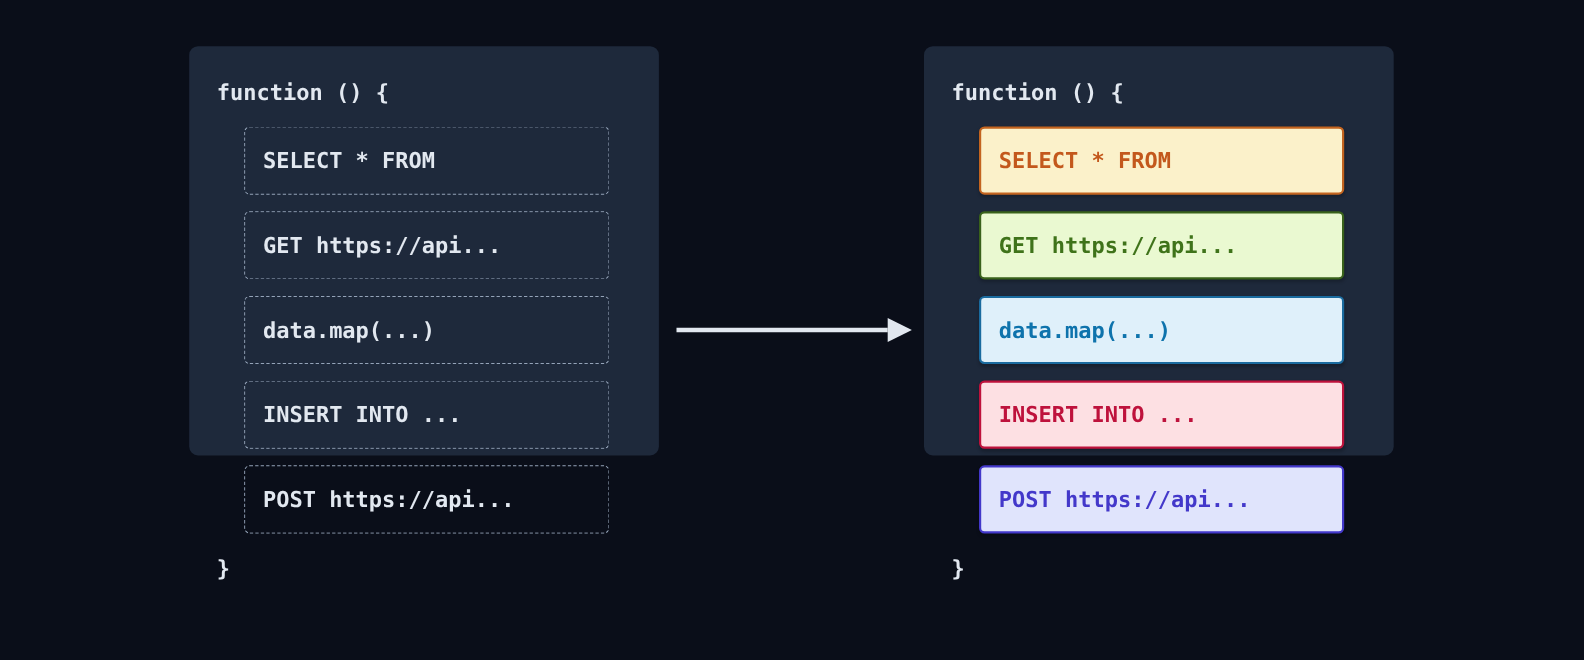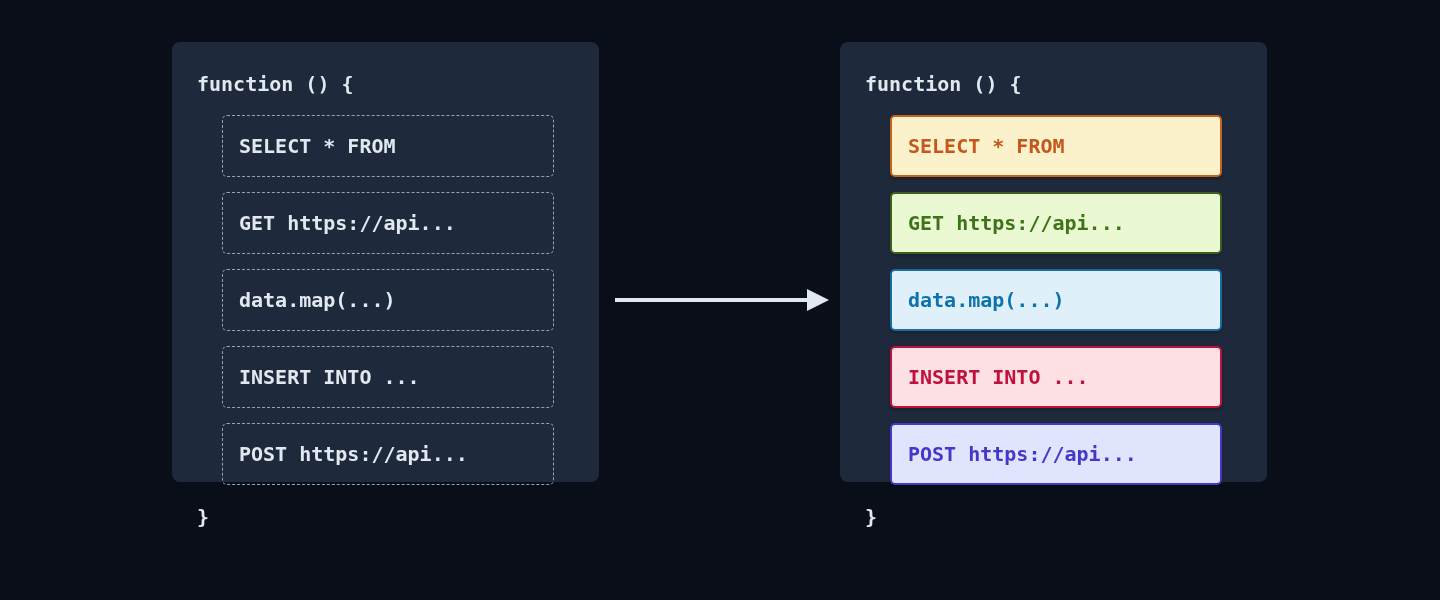--- a/index.html
+++ b/index.html
@@ -12,21 +12,21 @@
     position: relative;
     overflow: hidden;
     font-family: "DejaVu Sans Mono", monospace;
     font-weight: bold;
     background: #0a0e19;
   }
   .panel {
     position: absolute;
     top: 42px;
     width: 427px;
-    height: 440px;
+    height: 372px;
     border-radius: 8px;
     box-sizing: border-box;
   }
   .panel-left { left: 172px; }
   .panel-right { left: 840px; }
   .fn-open {
     margin: 31px 0 0 25px;
     font-size: 20px;
     line-height: 22px;
     white-space: pre;

